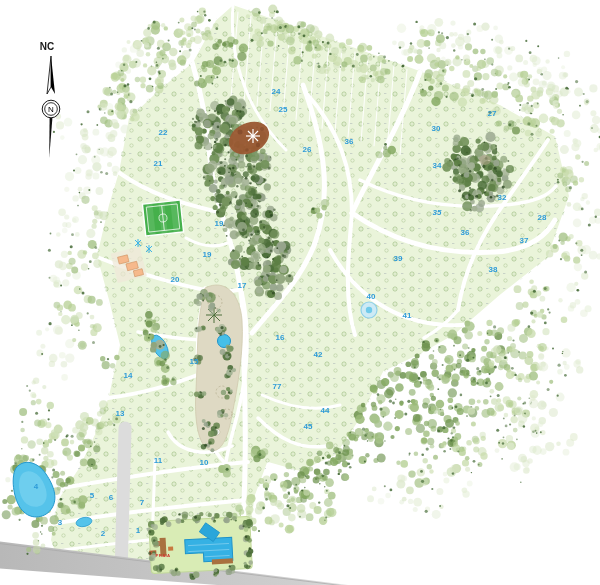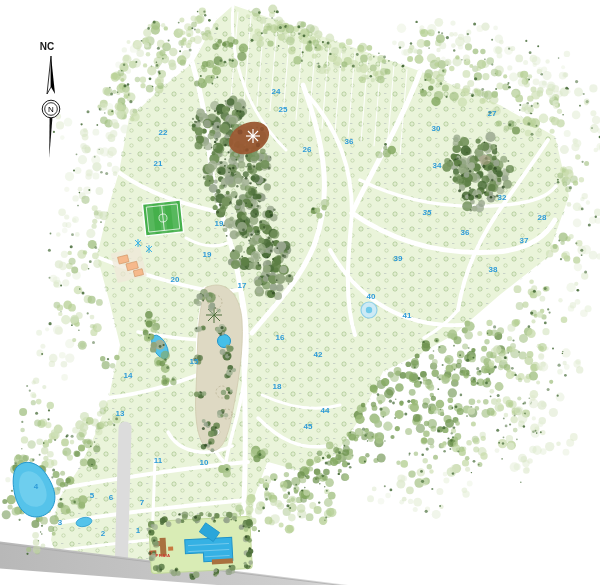--- a/index.html
+++ b/index.html
@@ -2671,26 +2671,26 @@
       <div class="blk" style="left: 163px; top: 132px;">22</div>
       <div class="blk" style="left: 276px; top: 91px;">24</div>
       <div class="blk" style="left: 283px; top: 77px; margin-top: 32px;">25</div>
       <div class="blk" style="left: 307px; top: 149px;">26</div>
       <div class="blk" style="left: 492px; top: 113px;">27</div>
       <div class="blk" style="left: 542px; top: 217px;">28</div>
       <div class="blk" style="left: 436px; top: 128px;">30</div>
       <div class="blk" style="left: 349px; top: 141px;">36</div>
       <div class="blk" style="left: 502px; top: 169px; margin-top: 28px;">32</div>
       <div class="blk" style="left: 437px; top: 165px;">34</div>
-      <div class="blk" style="left: 427px; top: 212px; font-style: italic;">35</div>
+      <div class="blk" style="left: 437px; top: 212px; font-style: italic;">35</div>
       <div class="blk" style="left: 465px; top: 232px;">36</div>
       <div class="blk" style="left: 524px; top: 240px;">37</div>
       <div class="blk" style="left: 493px; top: 269px;">38</div>
       <div class="blk" style="left: 398px; top: 258px;">39</div>
       <div class="blk" style="left: 371px; top: 296px;">40</div>
       <div class="blk" style="left: 407px; top: 315px;">41</div>
       <div class="blk" style="left: 318px; top: 354px;">42</div>
-      <div class="blk" style="left: 277px; top: 386px;">18</div>
+      <div class="blk" style="left: 277px; top: 386px;">77</div>
       <div class="blk" style="left: 325px; top: 410px;">44</div>
       <div class="blk" style="left: 308px; top: 426px;">45</div>
       <div class="feat" style="left: 163px; top: 556px;">PRAIA</div>
     </div>
 </div>
 
 </body></html>

